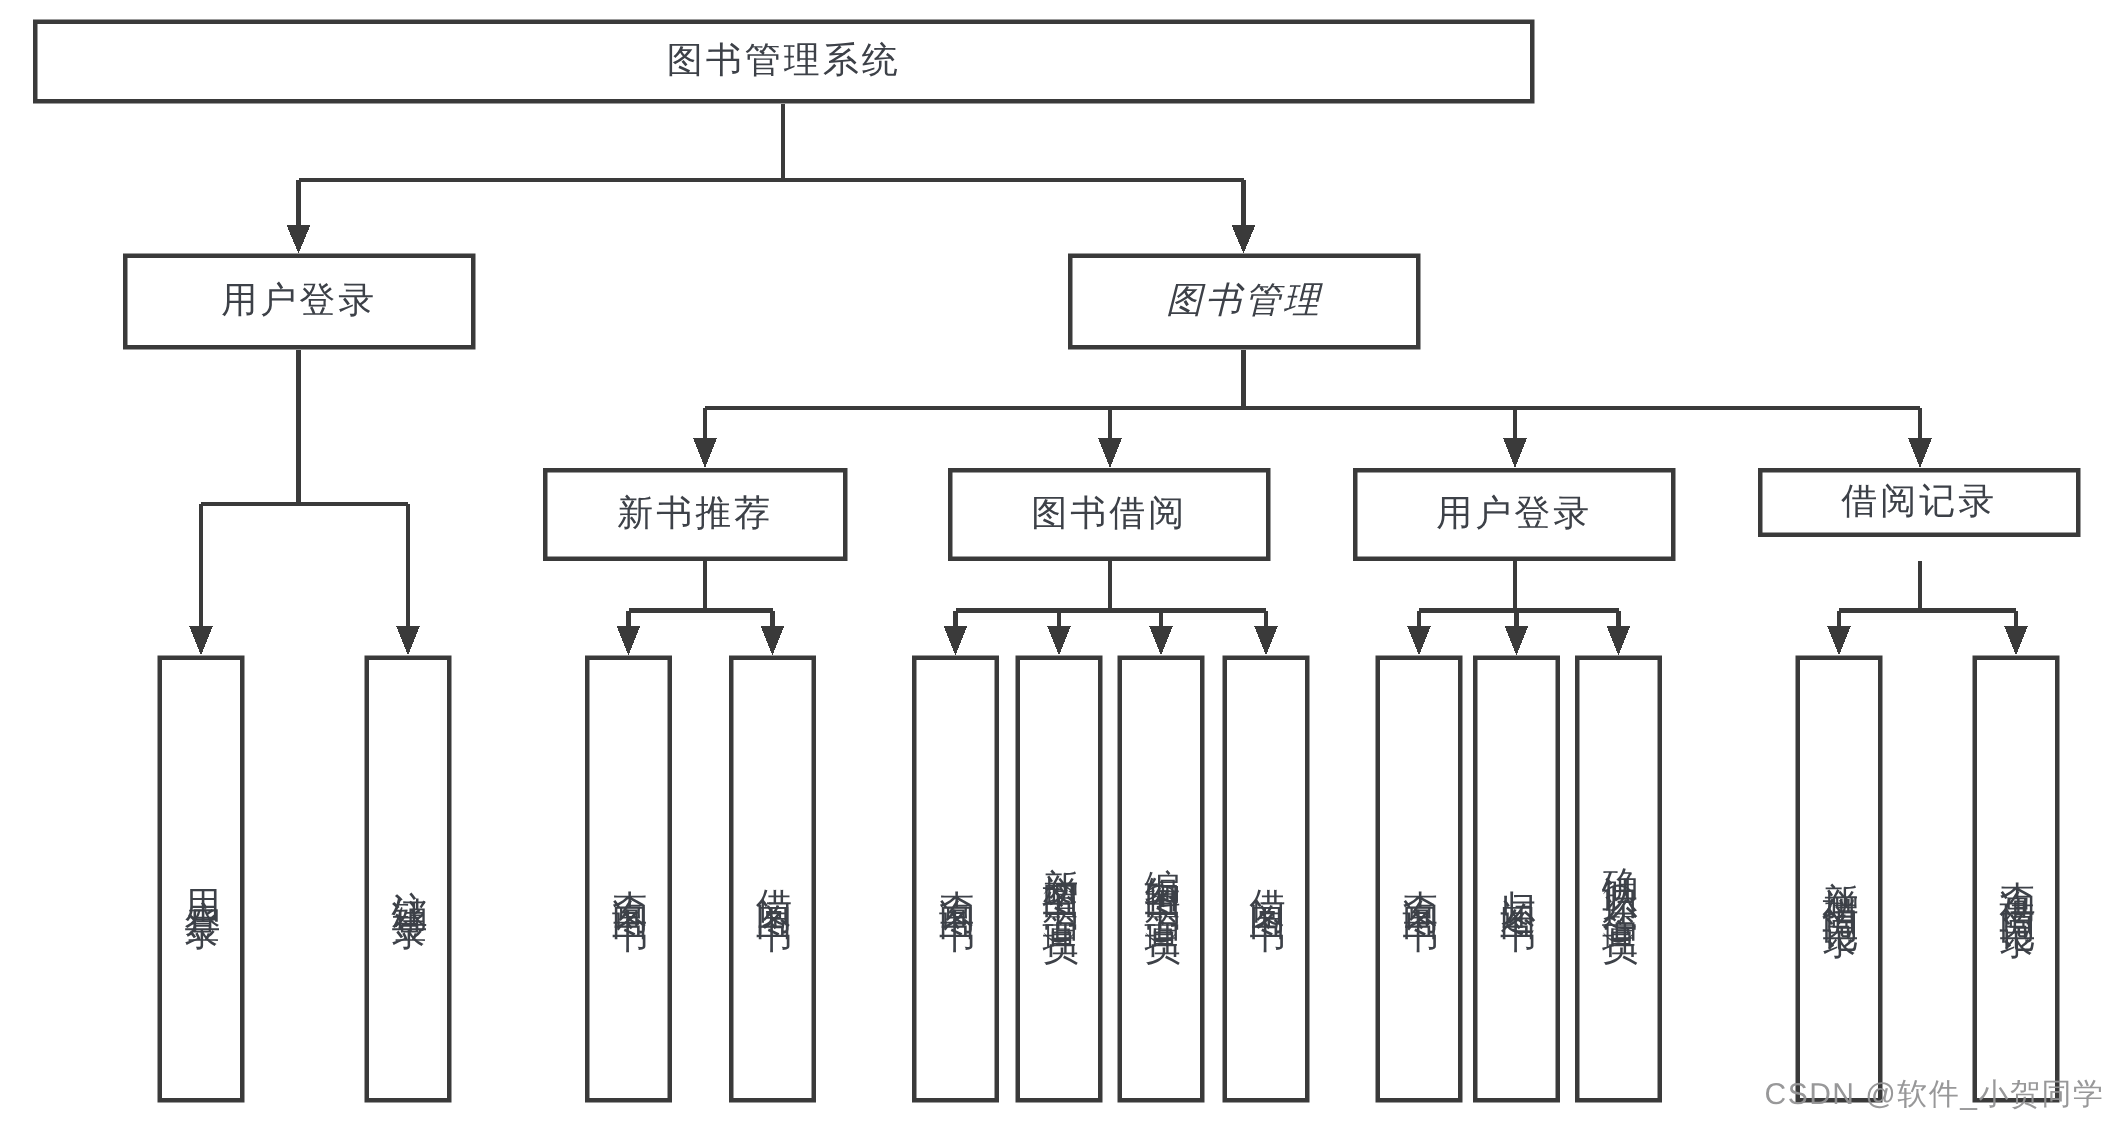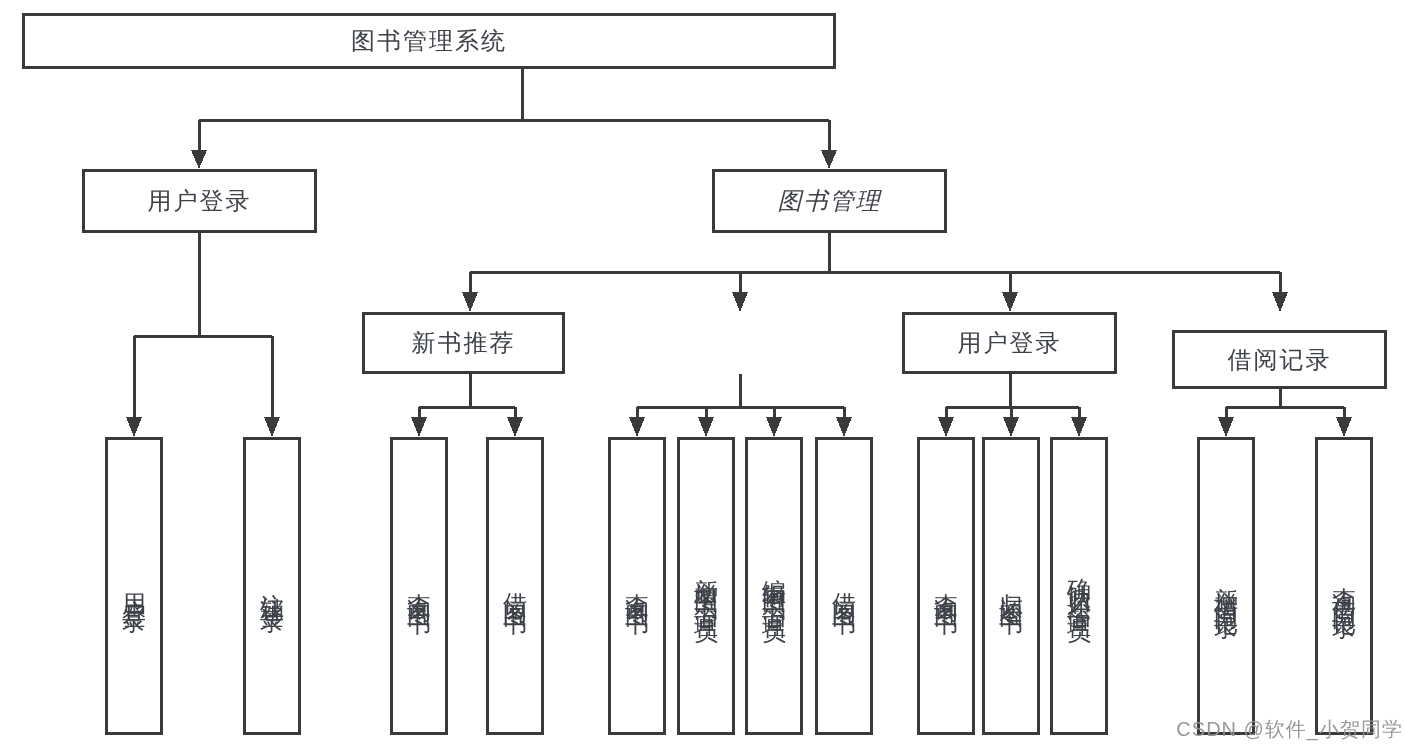--- a/index.html
+++ b/index.html
@@ -88,38 +88,41 @@
       <path d="M1010 374 V407 M946 407 H1079 M946 407 V418 M1011 407 V418 M1079 407 V418"></path>
       <path fill="#3a3a3a" stroke="none" d="M938 417 L954 417 L946 437 Z M1003 417 L1019 417 L1011 437 Z M1071 417 L1087 417 L1079 437 Z"></path>
     </g>
 
     <g>
       <path d="M1280 374 V407 M1226 407 H1344 M1226 407 V418 M1344 407 V418"></path>
       <path fill="#3a3a3a" stroke="none" d="M1218 417 L1234 417 L1226 437 Z M1336 417 L1352 417 L1344 437 Z"></path>
     </g>
   </svg>
 
-  <div class="box" style="left:22px; top:13px; width:814px; height:56px;">
+  <div class="box" style="left:22px; top:13px; width:1001px; height:56px;">
     <span>图书管理系统</span>
   </div>
 
   <div class="box" style="left:82px; top:169px; width:235px; height:64px;">
     <span>用户登录</span>
   </div>
   <div class="box" style="left:712px; top:169px; width:235px; height:64px;font-style:italic;">
     <span>图书管理</span>
   </div>
 
   <div class="box" style="left:362px; top:312px; width:203px; height:62px;">
     <span>新书推荐</span>
   </div>
+  <div class="box" style="left:632px; top:312px; width:215px; height:62px;">
+    <span>图书借阅</span>
+  </div>
   <div class="box" style="left:902px; top:312px; width:215px; height:62px;">
     <span>用户登录</span>
   </div>
-  <div class="box" style="left:1172px; top:312px; width:215px; height:59px;margin-top:18px;">
+  <div class="box" style="left:1172px; top:312px; width:215px; height:46px;">
     <span>借阅记录</span>
   </div>
 
   <div class="box vbox" style="left:105px; top:437px; width:58px; height:298px;">
     <span class="vlabel">用户登录</span>
   </div>
   <div class="box vbox" style="left:243px; top:437px; width:58px; height:298px;">
     <span class="vlabel">注销登录</span>
   </div>
 

